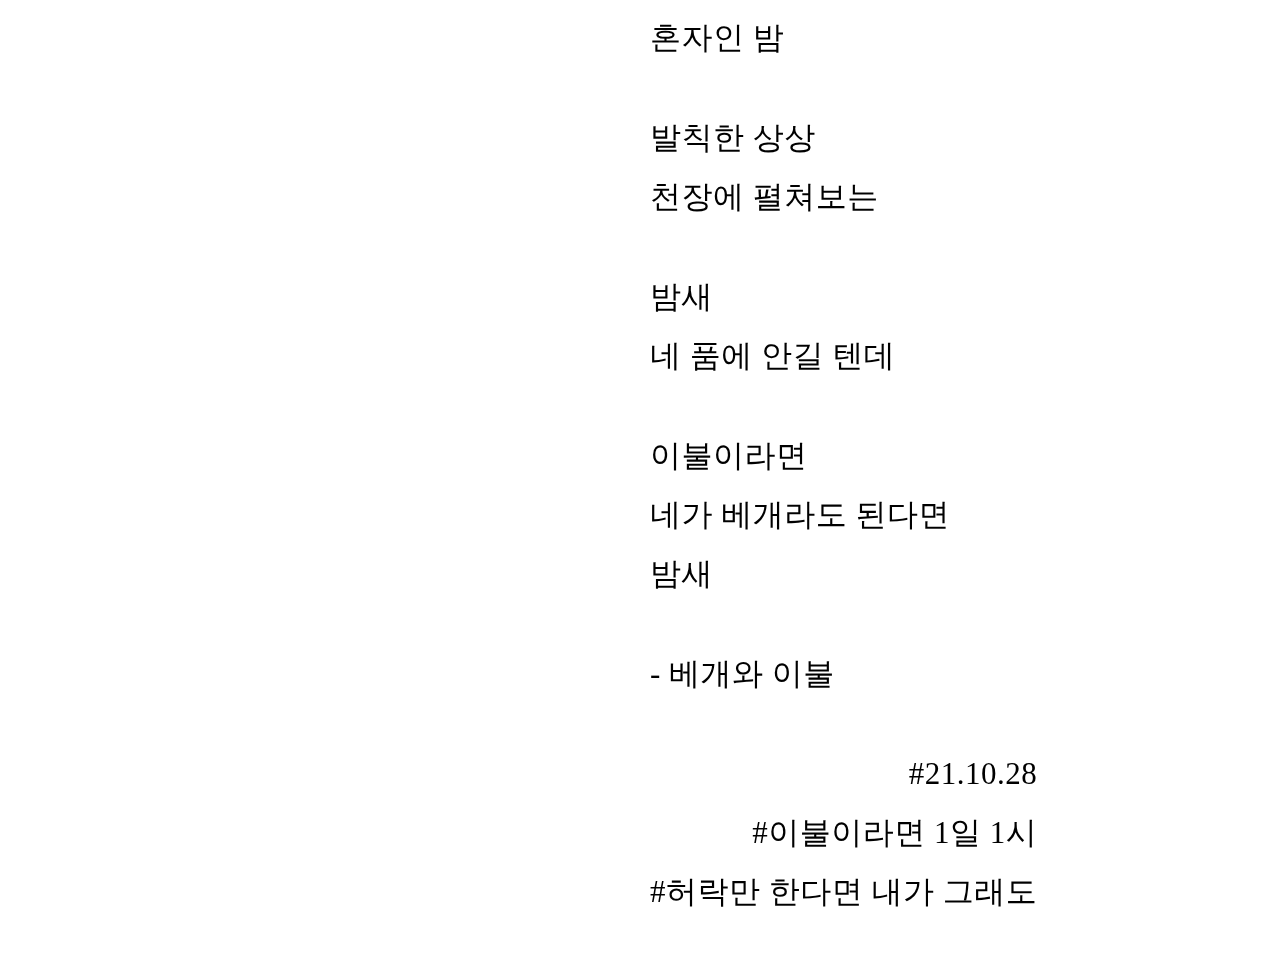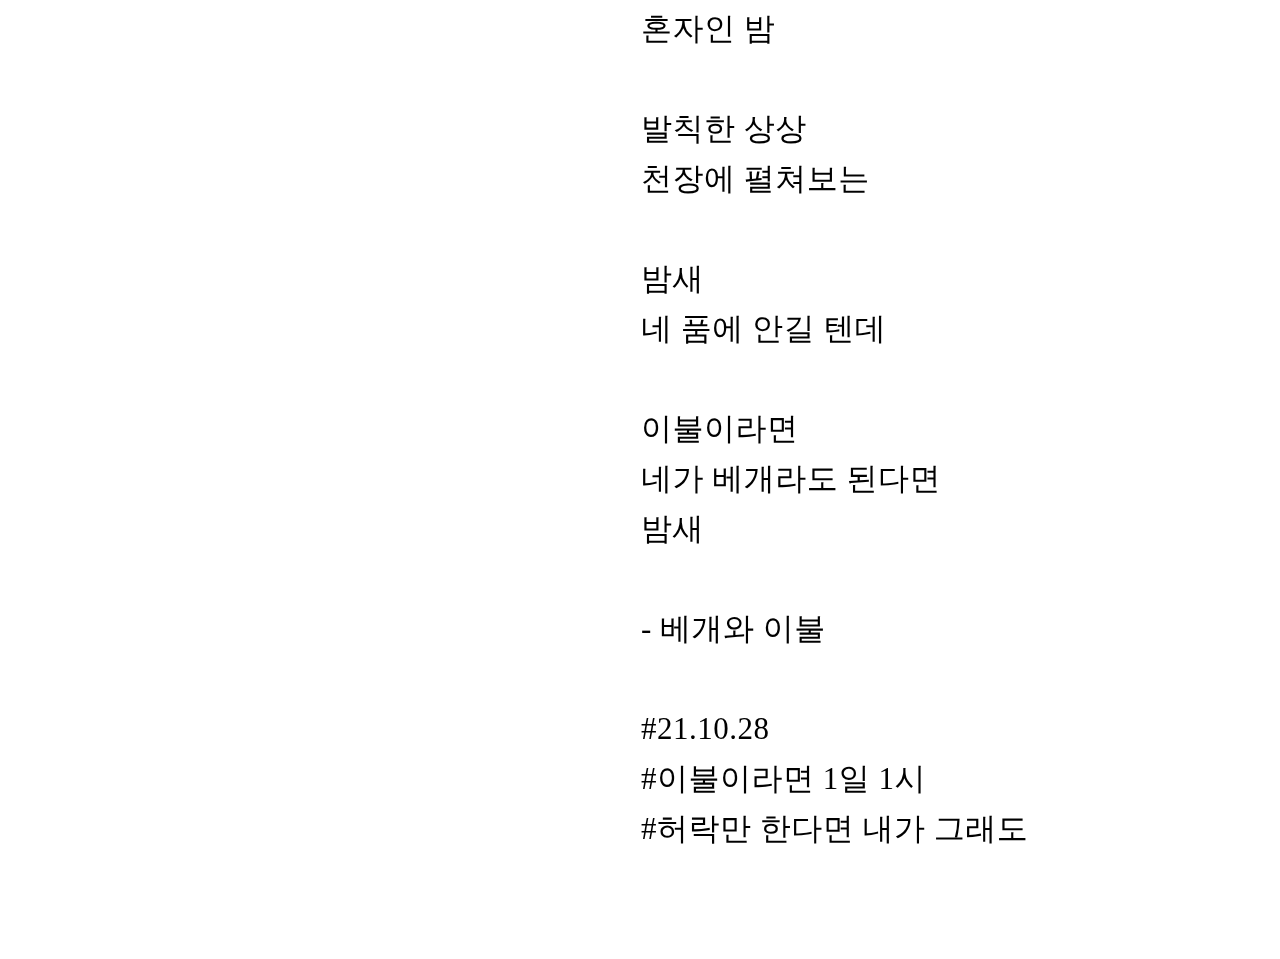--- a/index.html
+++ b/index.html
@@ -17,28 +17,29 @@
     position: absolute;
     left: 641px;
     top: 4px;
     color: #000000;
     font-family: "Liberation Serif", "DejaVu Serif", serif;
     font-size: 31px;
     line-height: 50px;
     letter-spacing: 0.5px;
   }
   .poem p {
-    margin: 0;
+    margin: 9px;
     white-space: pre;
   }
   .stanza {
     margin: 0 0 50px 0;
   }
   .stanza:last-child {
     margin-bottom: 0;
+    text-align: right;
   }
 </style>
 </head>
 <body>
 
 <div class="poem">
 
   <div class="stanza">
     <p>혼자인 밤</p>
   </div>

